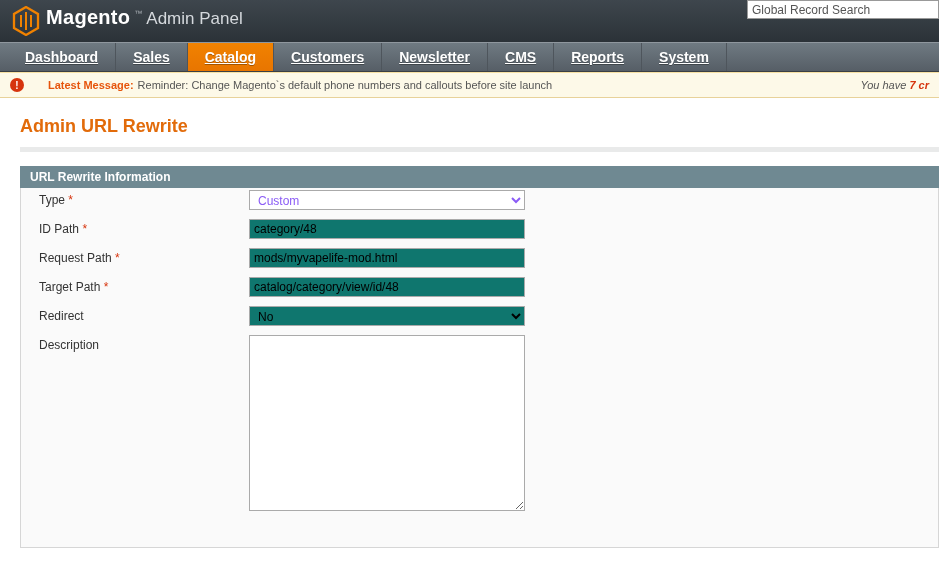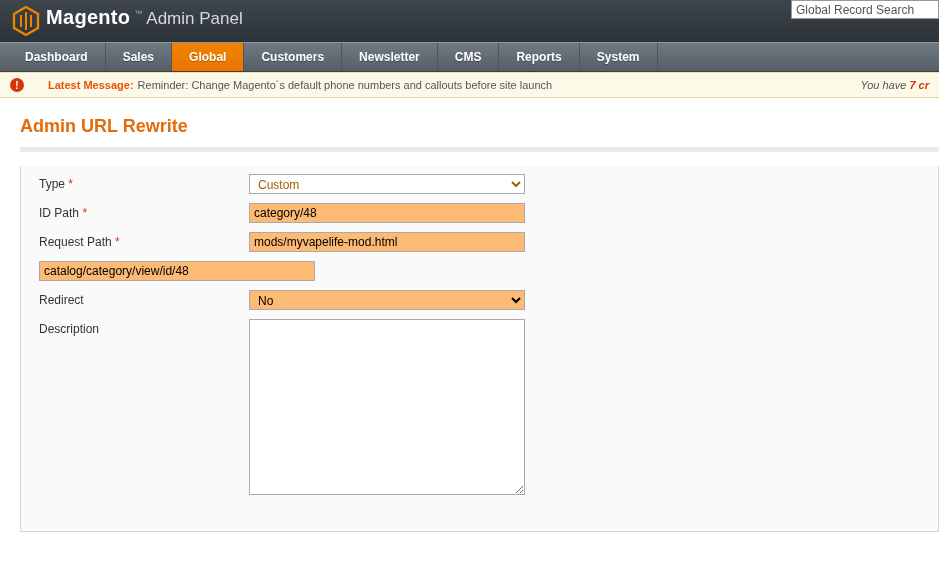--- a/index.html
+++ b/index.html
@@ -18,43 +18,44 @@
     .brand-text .mag { font-weight: 600; letter-spacing: 0.3px; }
     .brand-text .tm { font-size: 8px; color: #a7adb3; position: relative; top: -8px; }
     .brand-text .admin { font-weight: 400; color: #d5d9dd; font-size: 17px; }
     .search-box {
       position: absolute;
       top: 0;
       right: 0;
       background: #fff;
       border: 1px solid #999;
       height: 19px;
-      width: 148px;
+      width: 192px;
       font-size: 12px;
       padding: 1px 4px;
       color: #555;
     }
     
     .nav {
       background: linear-gradient(#6f7a82, #565e66);
       border-top: 1px solid #8f979e;
       border-bottom: 1px solid #3a3f45;
       display: flex;
       height: 30px;
     }
     .nav-item {
       color: #fff;
-      font-size: 12px;
+      font-size: 14px;
       padding: 4px 17px;
       display: flex;
       align-items: center;
       border-right: 1px solid #4e555c;
       text-shadow: 0 1px 0 rgba(0,0,0,0.3);
       cursor: pointer;
       font-weight: 600;
+      text-decoration: underline;
     }
     .nav-item:first-child { padding-left: 25px; }
     .nav-item.active {
       background: linear-gradient(#f18200, #e87500);
     }
     
     .msg-bar {
       background: #fdf9e8;
       border-top: 1px solid #f7e1a3;
       border-bottom: 1px solid #e8d29a;
@@ -98,44 +99,44 @@
       background: #6f8992;
       color: #fff;
       font-weight: bold;
       font-size: 12px;
       padding: 4px 10px;
     }
     .fieldset {
       background: #fafafa;
       border: 1px solid #d6d6d6;
       border-top: 0;
-      padding: 8px 18px 24px 18px;
+      padding: 2px 18px 24px 18px;
     }
     .form-row {
       display: flex;
       margin-bottom: 9px;
       align-items: flex-start;
     }
     .form-label {
       width: 210px;
       padding-top: 3px;
       font-size: 12px;
       color: #333;
     }
     .req { color: #d6340e; }
     .form-field input[type=text], .form-field select {
       width: 276px;
       border: 1px solid #aaa;
       padding: 2px 4px;
       font-size: 12px;
       height: 20px;
-      background: #fdba74;
+      background: #0f766e;
     }
     .form-field select.disabled {
-      color: #a16207;
+      color: #8b5cf6;
       background: #fff;
     }
     .form-field textarea {
       width: 276px;
       height: 176px;
       border: 1px solid #aaa;
       padding: 2px 4px;
       font-size: 12px;
       resize: both;
     }
@@ -154,21 +155,21 @@
         <span class="tm">™</span>
       <span class="admin">Admin Panel</span>
     </div>
   </div>
   <input type="text" class="search-box" value="Global Record Search" style="">
 </div>
 
 <div class="nav" id="nav">
     <div class="nav-item">Dashboard</div>
     <div class="nav-item">Sales</div>
-    <div class="nav-item active">Global</div>
+    <div class="nav-item active">Catalog</div>
     <div class="nav-item">Customers</div>
     <div class="nav-item">Newsletter</div>
     <div class="nav-item">CMS</div>
     <div class="nav-item">Reports</div>
     <div class="nav-item">System</div>
   </div>
 
 <div class="msg-bar">
   <span class="msg-icon">!</span>
   <span class="msg-label">Latest Message:</span>
@@ -176,20 +177,21 @@
   <span class="msg-right">
     <span>You have </span><span class="num">7 cr</span>
   </span>
 </div>
 
 <div class="content">
   <div class="page-title">Admin URL Rewrite</div>
   <div class="title-hr"></div>
 
   <div class="entry-edit">
+    <div class="entry-head">URL Rewrite Information</div>
     <div class="fieldset">
 
       <div class="form-row">
         <div class="form-label"><span>Type</span> <span class="req">*</span></div>
         <div class="form-field">
           <select class="disabled">
             <option>Custom</option>
           </select>
         </div>
       </div>
@@ -202,20 +204,21 @@
       </div>
 
       <div class="form-row">
         <div class="form-label"><span>Request Path</span> <span class="req">*</span></div>
         <div class="form-field">
           <input type="text" value="mods/myvapelife-mod.html" style="">
         </div>
       </div>
 
       <div class="form-row">
+        <div class="form-label"><span>Target Path</span> <span class="req">*</span></div>
         <div class="form-field">
           <input type="text" value="catalog/category/view/id/48" style="">
         </div>
       </div>
 
       <div class="form-row">
         <div class="form-label"><span>Redirect</span></div>
         <div class="form-field">
           <select>
             <option>No</option>

